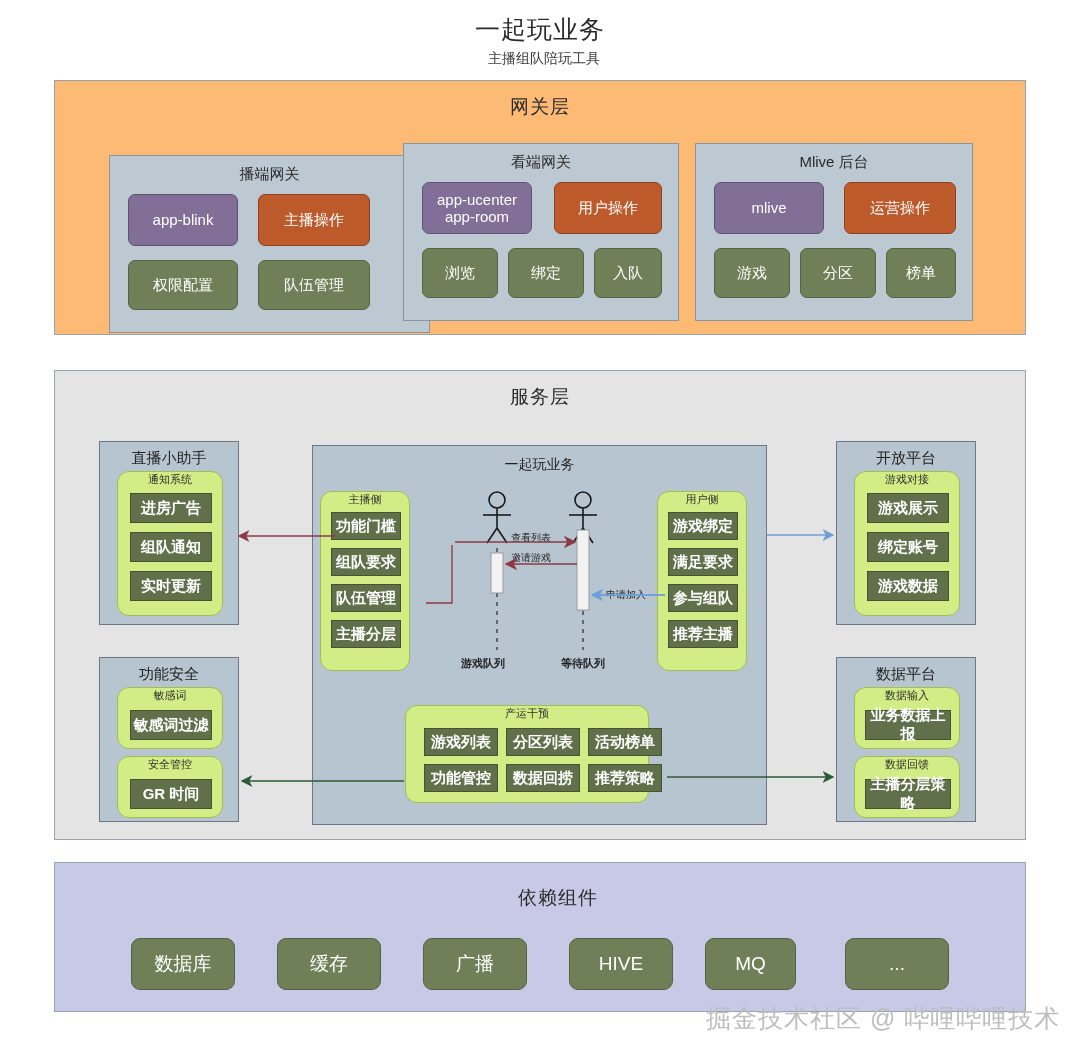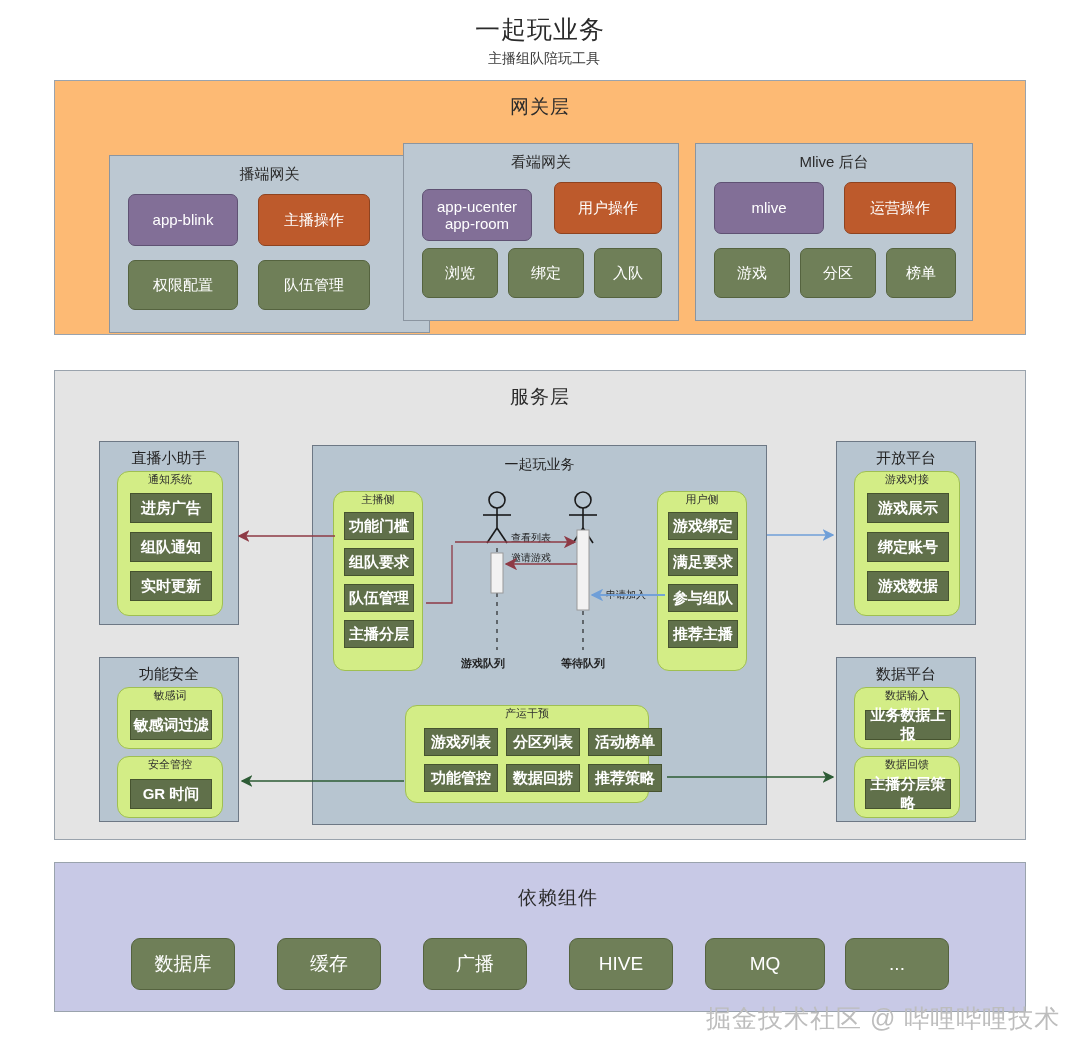--- a/index.html
+++ b/index.html
@@ -79,21 +79,21 @@
     <div class="gw-group" style="left:54px;top:74px;width:321px;height:178px;">
       <div class="gw-group-title">播端网关</div>
       <div class="chip purple" style="left:18px;top:38px;width:110px;height:52px;">app-blink</div>
       <div class="chip orange" style="left:148px;top:38px;width:112px;height:52px;">主播操作</div>
       <div class="chip olive" style="left:18px;top:104px;width:110px;height:50px;">权限配置</div>
       <div class="chip olive" style="left:148px;top:104px;width:112px;height:50px;">队伍管理</div>
     </div>
 
     <div class="gw-group" style="left:348px;top:62px;width:276px;height:178px;">
       <div class="gw-group-title">看端网关</div>
-      <div class="chip purple" style="left:18px;top:38px;width:110px;height:52px;flex-direction:column;margin-top:7px;">
+      <div class="chip purple" style="left:18px;top:38px;width:110px;height:52px;flex-direction:column;">
         <span>app-ucenter</span>
         <span>app-room</span>
       </div>
       <div class="chip orange" style="left:150px;top:38px;width:108px;height:52px;">用户操作</div>
       <div class="chip olive" style="left:18px;top:104px;width:76px;height:50px;">浏览</div>
       <div class="chip olive" style="left:104px;top:104px;width:76px;height:50px;">绑定</div>
       <div class="chip olive" style="left:190px;top:104px;width:68px;height:50px;">入队</div>
     </div>
 
     <div class="gw-group" style="left:640px;top:62px;width:278px;height:178px;">
@@ -128,21 +128,21 @@
     </div>
     <div class="grp" style="left:17px;top:98px;width:106px;height:62px;">
       <div class="grp-title">安全管控</div>
       <div class="leaf" style="left:12px;top:22px;width:82px;height:30px;">GR 时间</div>
     </div>
   </div>
 
   <div id="main-block">
     <div class="svc-panel-title">一起玩业务</div>
 
-    <div class="grp" style="left:20px;top:45px;width:90px;height:180px;">
+    <div class="grp" style="left:7px;top:45px;width:90px;height:180px;">
       <div class="grp-title">主播侧</div>
       <div class="leaf" style="left:10px;top:20px;width:70px;height:28px;">功能门槛</div>
       <div class="leaf" style="left:10px;top:56px;width:70px;height:28px;">组队要求</div>
       <div class="leaf" style="left:10px;top:92px;width:70px;height:28px;">队伍管理</div>
       <div class="leaf" style="left:10px;top:128px;width:70px;height:28px;">主播分层</div>
     </div>
 
     <div class="grp" style="left:344px;top:45px;width:90px;height:180px;">
       <div class="grp-title">用户侧</div>
       <div class="leaf" style="left:10px;top:20px;width:70px;height:28px;">游戏绑定</div>
@@ -190,21 +190,21 @@
       <div class="leaf" style="left:10px;top:22px;width:86px;height:30px;">主播分层策略</div>
     </div>
   </div>
 
   <div class="layer" id="dep-layer">
     <div class="layer-title">依赖组件</div>
     <div class="dep-chip" style="left:76px;top:75px;width:104px;height:52px;">数据库</div>
     <div class="dep-chip" style="left:222px;top:75px;width:104px;height:52px;">缓存</div>
     <div class="dep-chip" style="left:368px;top:75px;width:104px;height:52px;">广播</div>
     <div class="dep-chip" style="left:514px;top:75px;width:104px;height:52px;">HIVE</div>
-    <div class="dep-chip" style="left:650px;top:75px;width:120px;height:52px;">MQ</div>
+    <div class="dep-chip" style="left:650px;top:75px;width:91px;height:52px;">MQ</div>
     <div class="dep-chip" style="left:790px;top:75px;width:104px;height:52px;">...</div>
   </div>
 
   <svg class="overlay" viewBox="0 0 1080 1059">
     <defs>
       <marker id="ar-red" markerWidth="9" markerHeight="9" refX="8" refY="4.5" orient="auto">
         <path d="M0,0 L9,4.5 L0,9 L2.4,4.5 z" fill="#8e3a45"></path>
       </marker>
       <marker id="ar-blue" markerWidth="9" markerHeight="9" refX="8" refY="4.5" orient="auto">
         <path d="M0,0 L9,4.5 L0,9 L2.4,4.5 z" fill="#6f9fd8"></path>

